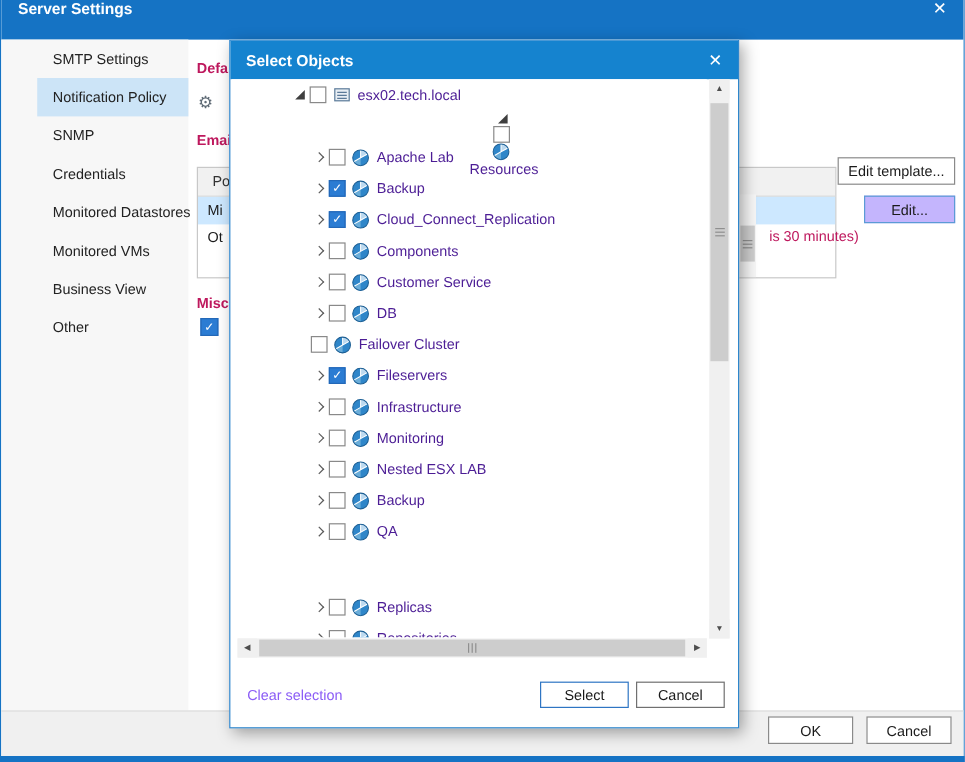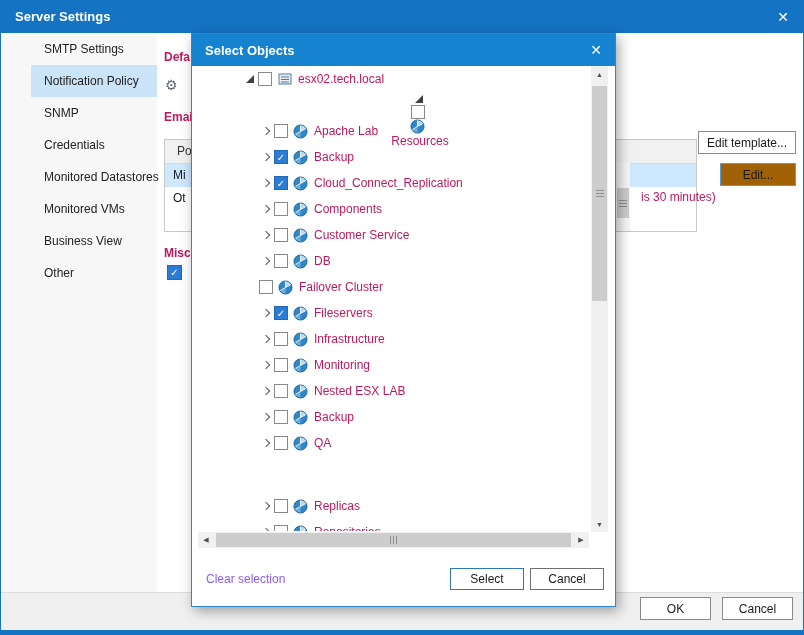--- a/index.html
+++ b/index.html
@@ -1,59 +1,59 @@
 <!DOCTYPE html>
 <html><head>
 <meta charset="utf-8">
 <style>
   html,body{margin:0;padding:0;background:#e8e8e8;}
   .window{position:relative;width:804px;height:635px;background:#ffffff;
     border-left:1px solid #1573c4;border-right:1px solid #1573c4;border-bottom:5px solid #1573c4;
     box-sizing:border-box;overflow:hidden;font-family:"Liberation Sans",sans-serif;}
   
-  .titlebar{position:absolute;left:0;top:0;right:0;height:33px;background:#1573c4;display:flex;align-items:center;padding:0 14px;box-sizing:border-box;}
+  .titlebar{position:absolute;left:0;top:0;right:0;height:33px;background:#1573c4;display:flex;align-items:flex-start;padding:0 14px;box-sizing:border-box;}
   .titlebar .title{color:#fff;font-weight:bold;font-size:13px;flex:1;}
   .titleclose{color:#fff;font-size:14px;cursor:pointer;line-height:1;}
   
   .sidebar{position:absolute;left:0;top:33px;width:156px;height:559px;background:#f7f7f7;}
   .side-item{height:32px;line-height:32px;padding-left:13px;font-size:12px;color:#222;cursor:pointer;white-space:nowrap;margin-left:30px;}
   .side-item.selected{background:#cce4f7;}
   
   .frag{position:absolute;font-size:12px;color:#be185d;white-space:nowrap;}
   .bold{font-weight:bold;}
   .gear{position:absolute;font-size:14px;color:#5f6b76;}
   .bg-table{position:absolute;left:163px;top:139px;width:533px;height:93px;border:1px solid #c8c8c8;box-sizing:border-box;background:#fff;}
   .bg-table .hdr{height:23px;background:#f1f1f1;border-bottom:1px solid #d9d9d9;line-height:22px;padding-left:12px;font-size:12px;color:#333;}
   .bg-table .row{height:23px;line-height:23px;padding-left:8px;font-size:12px;color:#1a1a1a;}
   .bg-table .row.selected{background:#cde8ff;}
   .bg-scroll{position:absolute;left:615px;top:162px;width:14px;height:69px;background:#f6f6f6;}
   .bg-thumb{position:absolute;left:1px;top:26px;width:12px;height:30px;background:#cdcdcd;display:flex;align-items:center;justify-content:center;}
   
   .btn{position:absolute;height:23px;background:#fff;border:1px solid #8a8a8a;font-size:12px;font-family:inherit;color:#1a1a1a;box-sizing:border-box;padding:0 4px;cursor:pointer;}
-  .btn.hl{background:#a16207;border-color:#5b9bd5;text-align:center;}
+  .btn.hl{background:#c4b5fd;border-color:#5b9bd5;text-align:center;}
   .btn.primary{border-color:#2e75c3;}
   
   .footer{position:absolute;left:0;top:592px;right:0;height:38px;background:#f0f0f0;border-top:1px solid #dcdcdc;}
   
   .cb{width:14px;height:14px;box-sizing:border-box;border:1px solid #898989;background:#fff;display:inline-flex;align-items:center;justify-content:center;font-size:10px;color:#fff;flex:none;}
   .cb.checked{background:#2b7cd3;border-color:#2368b8;}
   .misc-cb{position:absolute;left:166px;top:265px;width:15px;height:15px;}
   
   .modal{position:absolute;left:190px;top:33px;width:425px;height:574px;background:#fff;border:1px solid #2e86cc;box-shadow:3px 4px 12px rgba(0,0,0,.35);box-sizing:border-box;}
   .modal-header{position:absolute;left:0;top:0;right:0;height:32px;background:#1583cf;display:flex;align-items:center;padding:0 13px;box-sizing:border-box;}
   .modal-header .title{color:#fff;font-weight:bold;font-size:13px;flex:1;}
   
   .tree{position:absolute;left:1px;top:32px;width:396px;height:465px;overflow:hidden;background:#fff;}
   .tree-row{display:flex;align-items:center;height:26px;box-sizing:border-box;cursor:default;}
   .exp{width:13px;height:13px;margin-right:2px;display:inline-flex;align-items:center;justify-content:center;flex:none;}
   .exp.closed::before{content:'';width:5px;height:5px;border-right:1.4px solid #5a5a5a;border-bottom:1.4px solid #5a5a5a;transform:rotate(-45deg);}
   .exp.open::before{content:'';width:0;height:0;border-style:solid;border-width:0 0 8px 8px;border-color:transparent transparent #3f3f3f transparent;}
   .tree-row .cb{margin-right:5px;}
   .tree-ic{width:15px;height:15px;margin-right:6px;display:inline-flex;align-items:center;justify-content:center;flex:none;}
-  .tree-label{font-size:12px;color:#be185d;white-space:nowrap;}
+  .tree-label{font-size:12px;color:#4c1d95;white-space:nowrap;}
   
   .vscroll{position:absolute;left:399px;top:32px;width:17px;height:466px;background:#f0f0f0;}
   .hscroll{position:absolute;left:6px;top:498px;width:391px;height:16px;background:#f0f0f0;}
   .sarrow{position:absolute;display:flex;align-items:center;justify-content:center;font-size:7px;color:#4e4e4e;background:#f0f0f0;cursor:pointer;}
   .sarrow.up{left:0;top:0;width:17px;height:16px;}
   .sarrow.down{left:0;bottom:0;width:17px;height:16px;}
   .sarrow.left{left:0;top:0;width:16px;height:16px;}
   .sarrow.right{right:0;top:0;width:16px;height:16px;}
   .vthumb{position:absolute;left:1px;top:20px;width:15px;height:215px;background:#cdcdcd;display:flex;align-items:center;justify-content:center;cursor:pointer;}
   .hthumb{position:absolute;left:18px;top:1px;width:355px;height:14px;background:#cdcdcd;display:flex;align-items:center;justify-content:center;cursor:pointer;}

